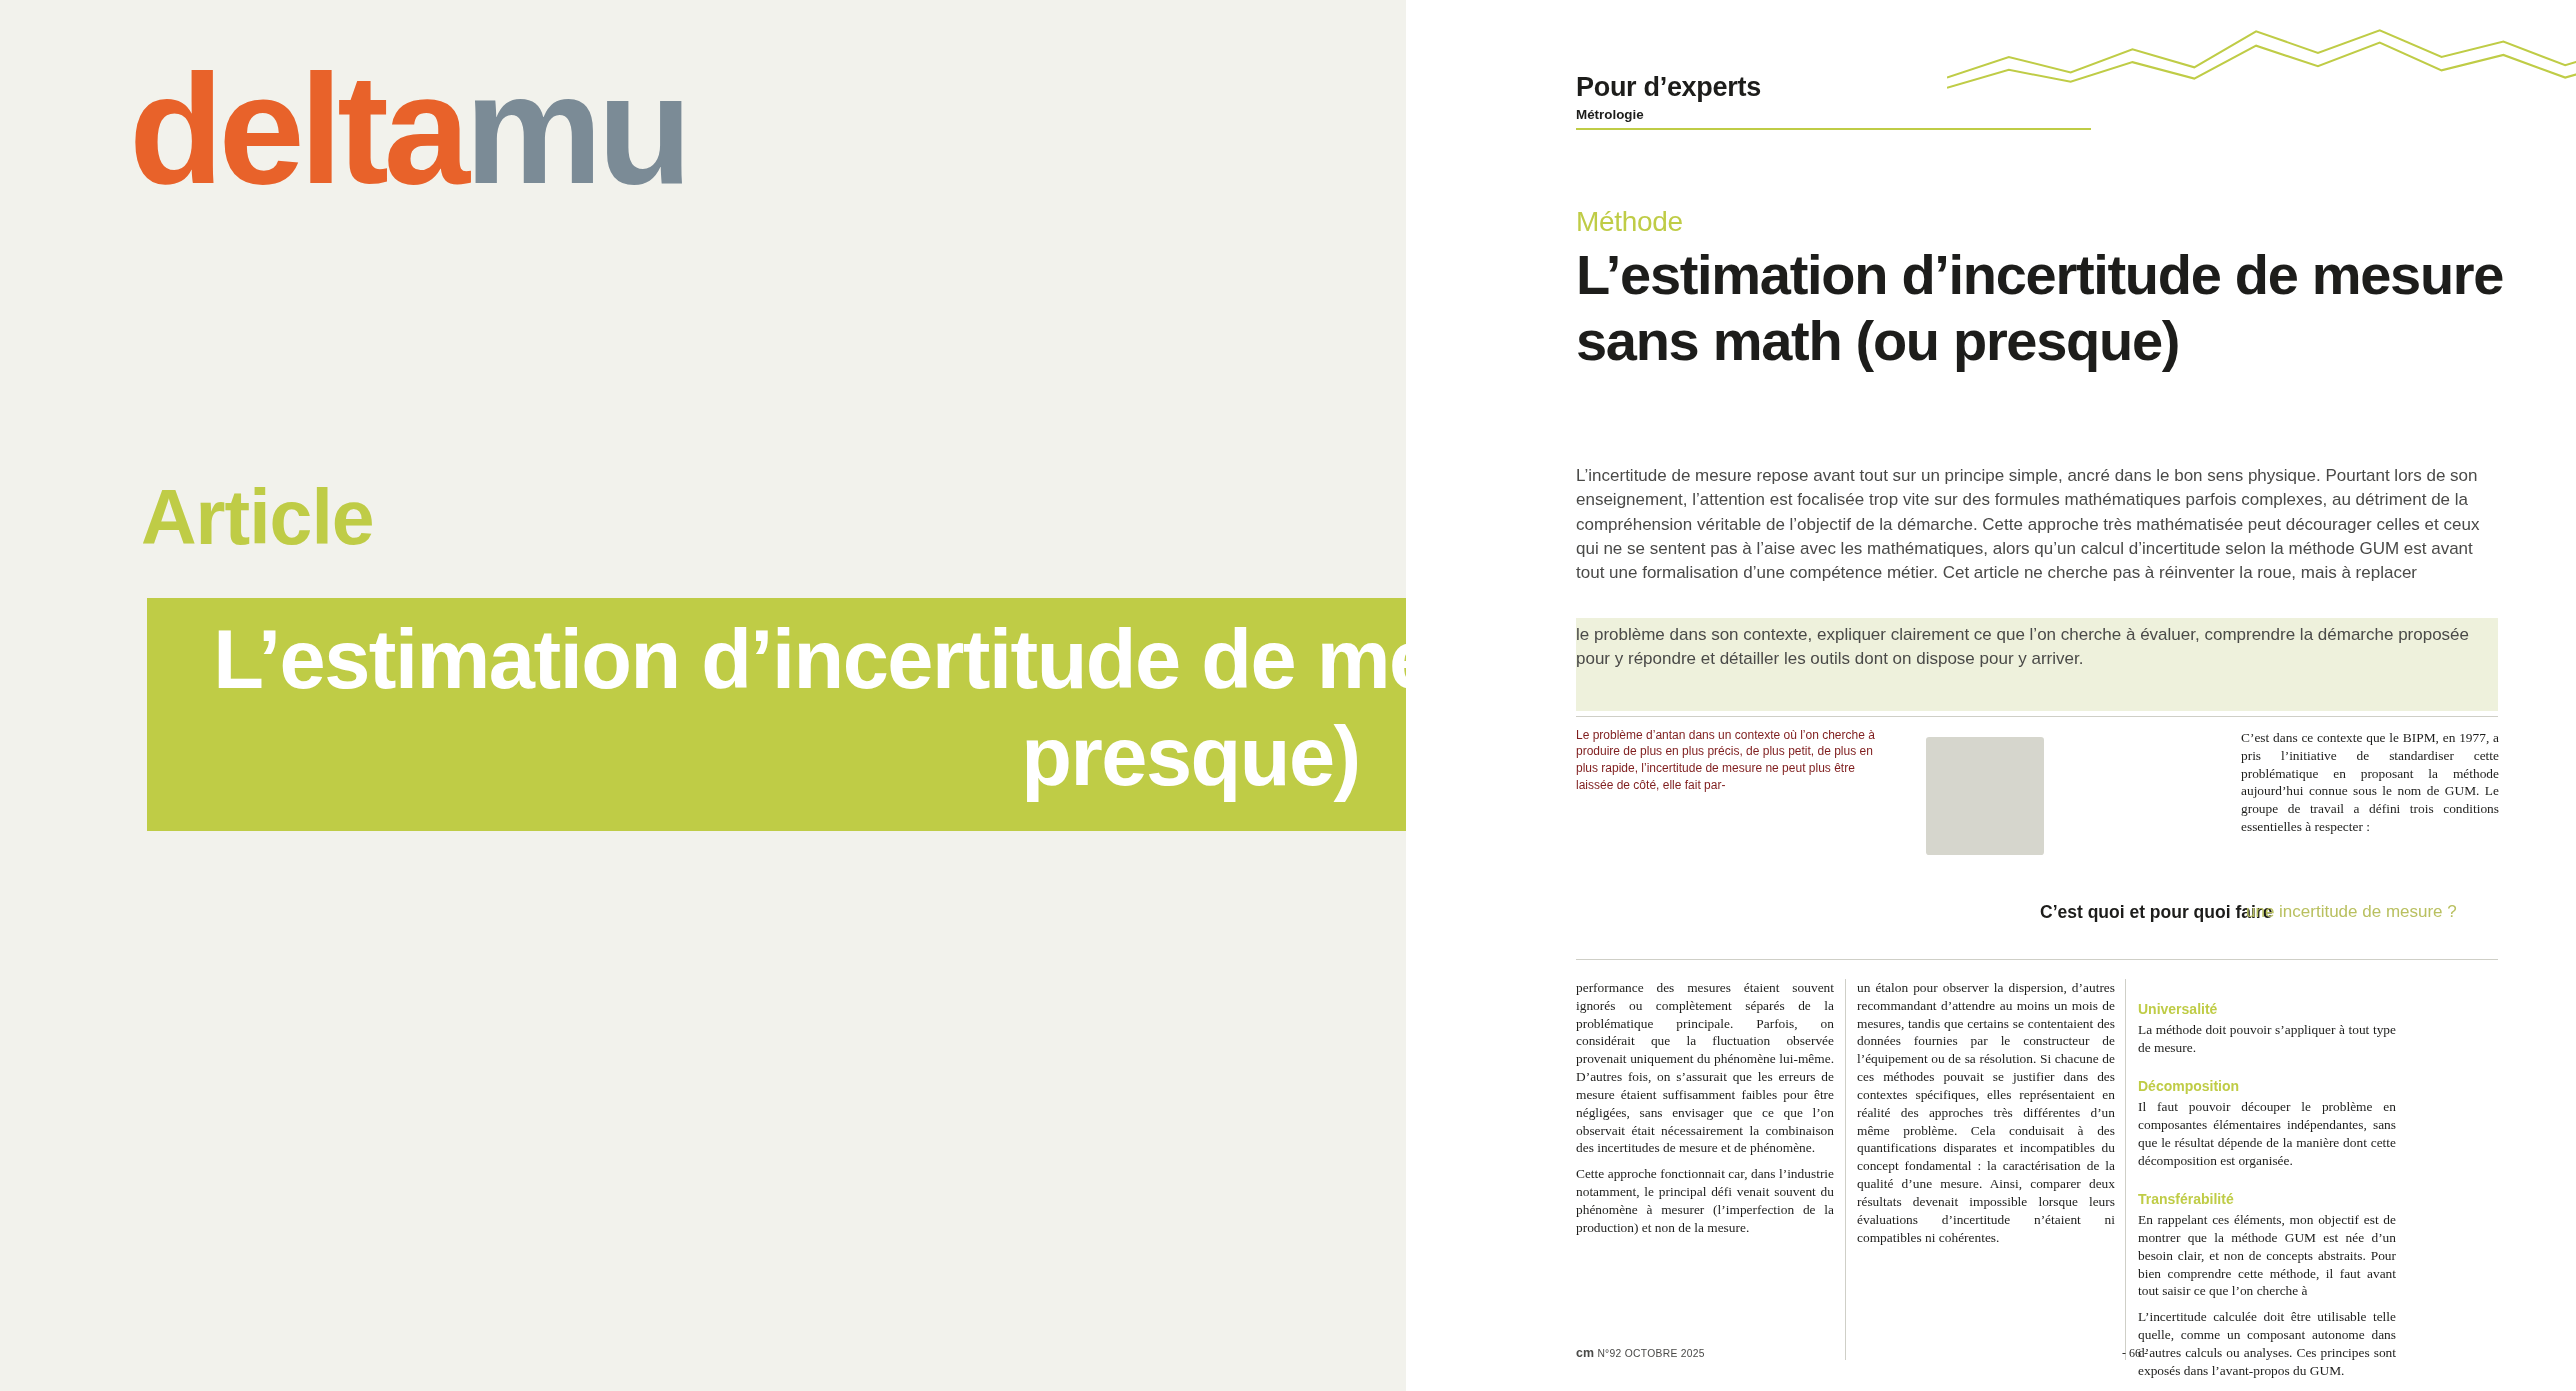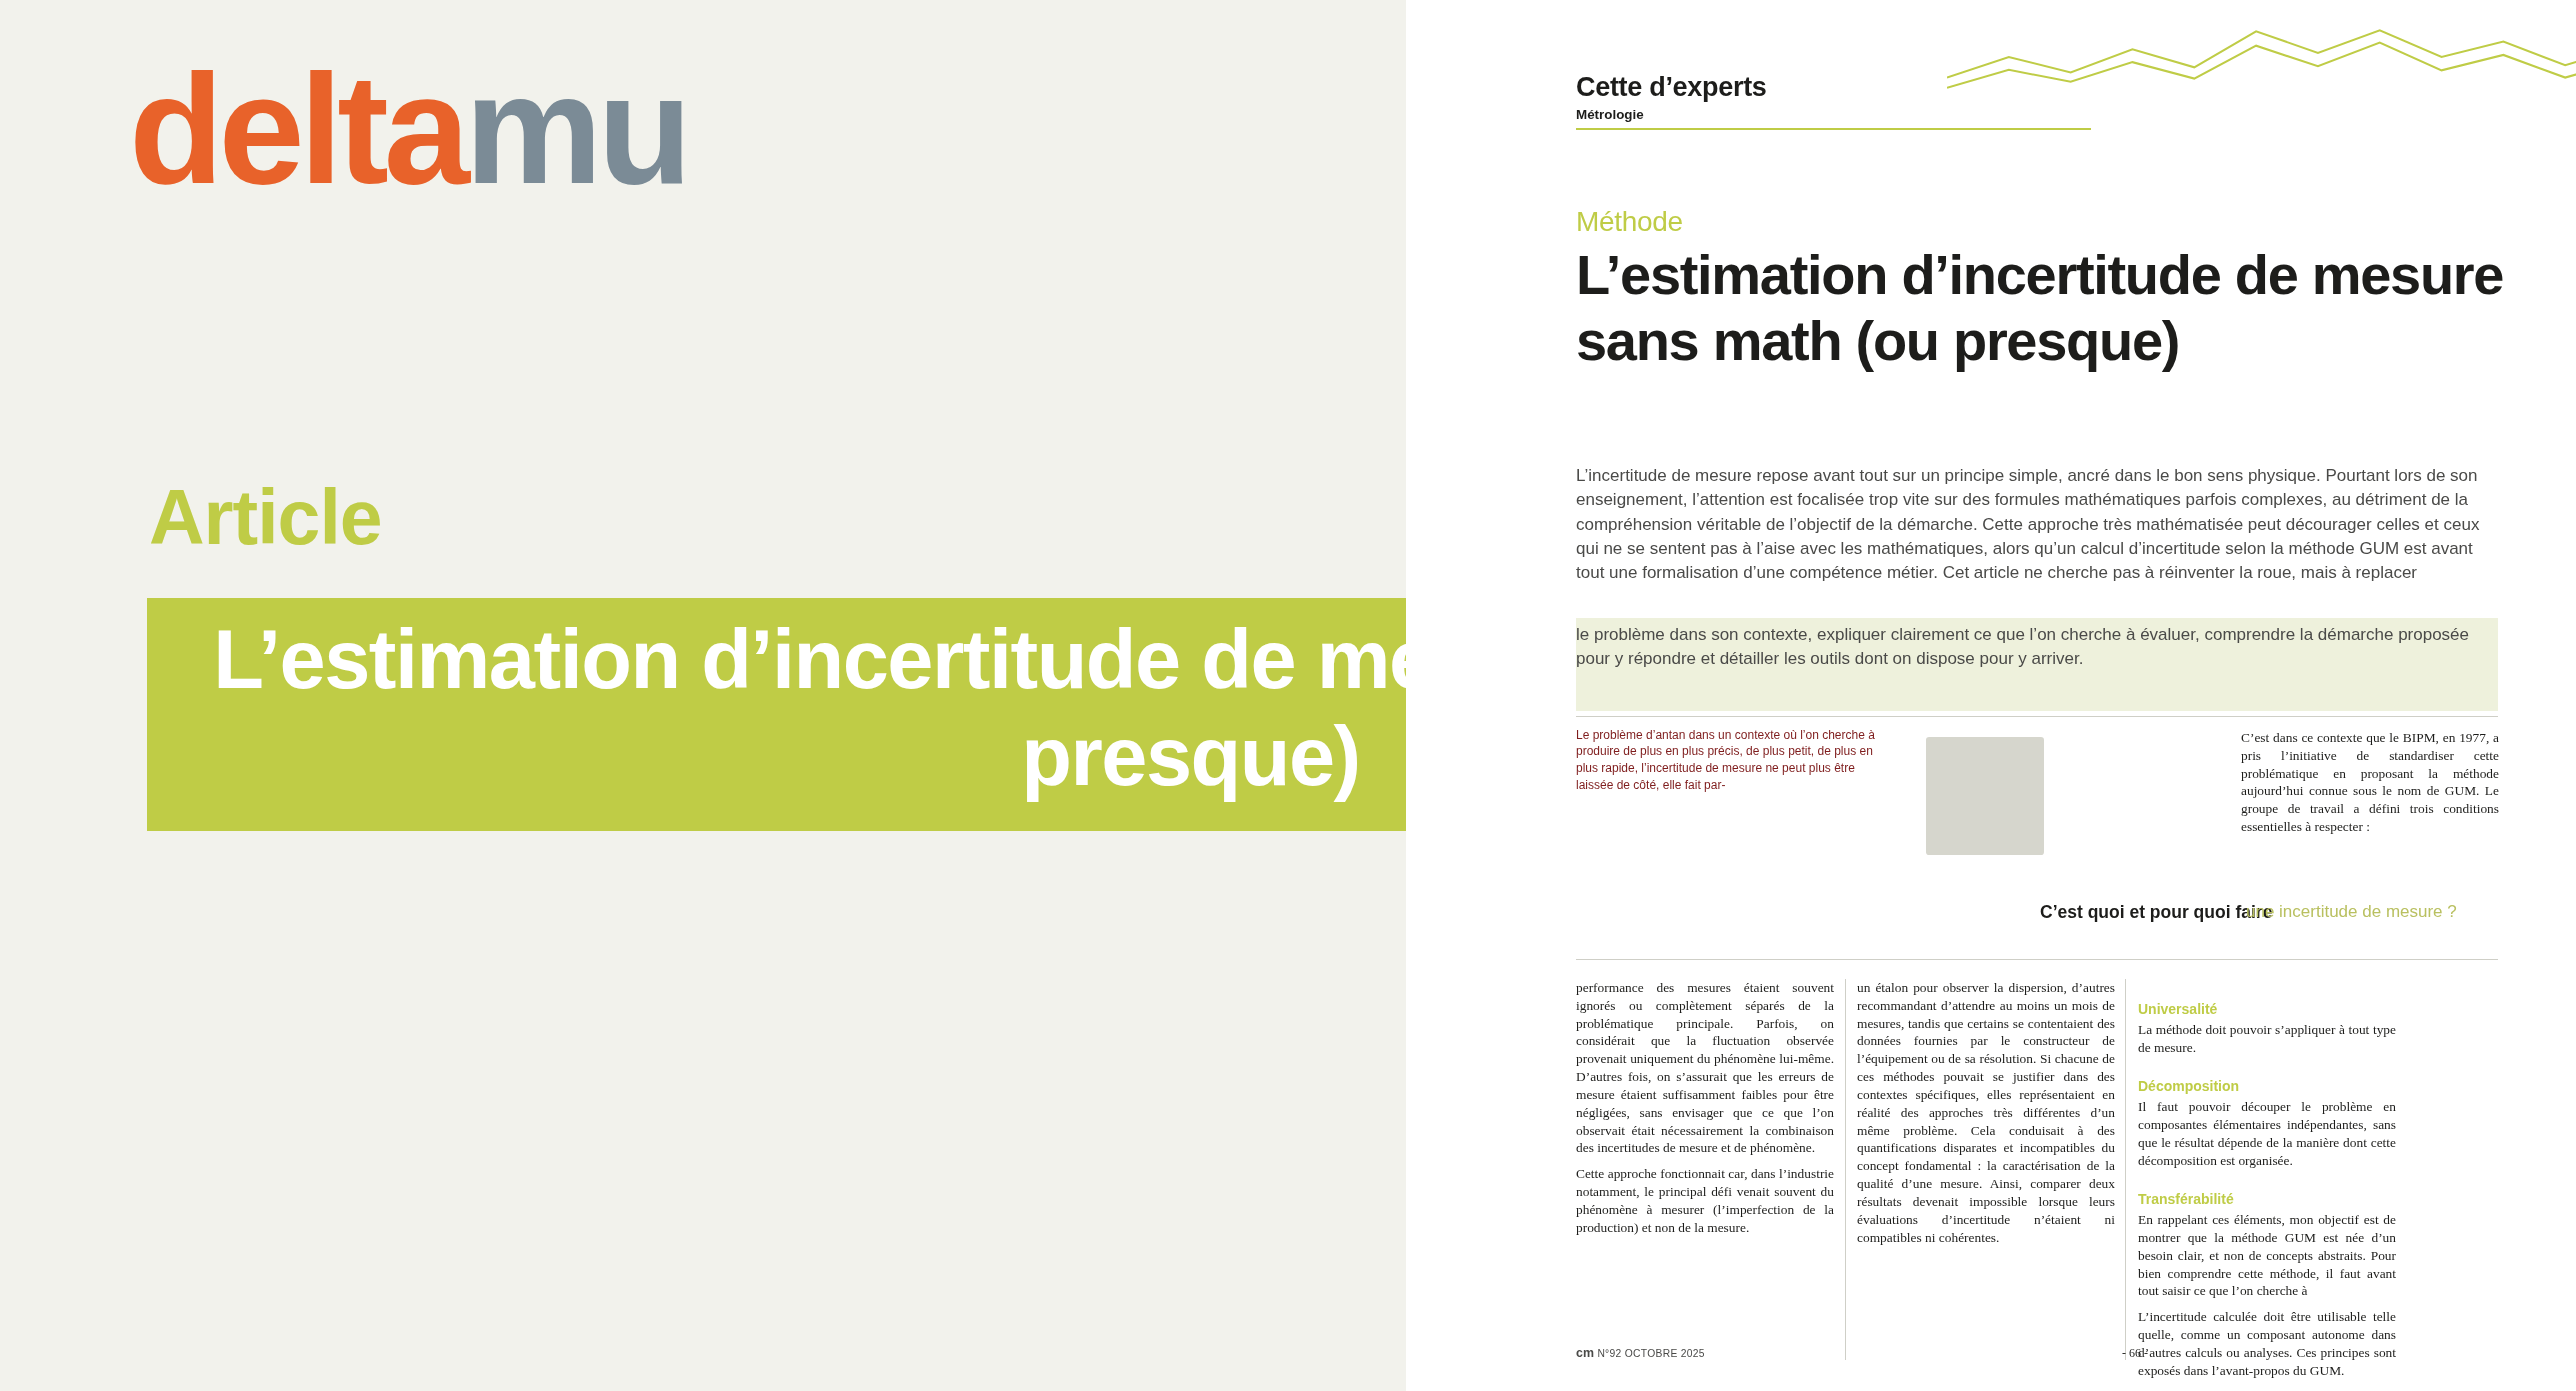--- a/index.html
+++ b/index.html
@@ -29,21 +29,21 @@
     font-size: 155px;
     font-weight: 700;
     letter-spacing: -5.2px;
     line-height: 1;
   }
   .logo .d1 { color: #e8622a; }
   .logo .d2 { color: #7b8b96; }
 
   .article-kicker {
     position: absolute;
-    left: 149px; top: 479px;
+    left: 141px; top: 479px;
     font-size: 77px;
     font-weight: 700;
     color: #bfcc46;
     letter-spacing: -1px;
     line-height: 1;
   }
 
   .title-band {
     position: absolute;
     left: 147px; top: 598px;
@@ -256,21 +256,21 @@
 
     <div class="title-band">
       <div class="t">L’estimation d’incertitude de mesure sans math (ou presque)</div>
     </div>
   </div>
 
   <div class="mag">
     <div class="mag-inner">
 
       <div class="rubrique">
-        <div class="r1">Cette d’experts</div>
+        <div class="r1">Pour d’experts</div>
         <div class="r2">Métrologie</div>
       </div>
 
       <svg class="squiggle" viewBox="0 0 1450 140" preserveAspectRatio="none">
         <polyline points="0,110 120,70 240,100 360,55 480,90 600,20 720,62 840,18 960,70 1080,40 1200,86 1320,50 1450,78" fill="none" stroke="#bfcc46" stroke-width="4"></polyline>
         <polyline points="0,130 120,95 240,118 360,80 480,112 600,48 720,88 840,42 960,96 1080,66 1200,110 1320,76 1450,100" fill="none" stroke="#bfcc46" stroke-width="4"></polyline>
       </svg>
 
       <div class="methode">Méthode</div>
 

